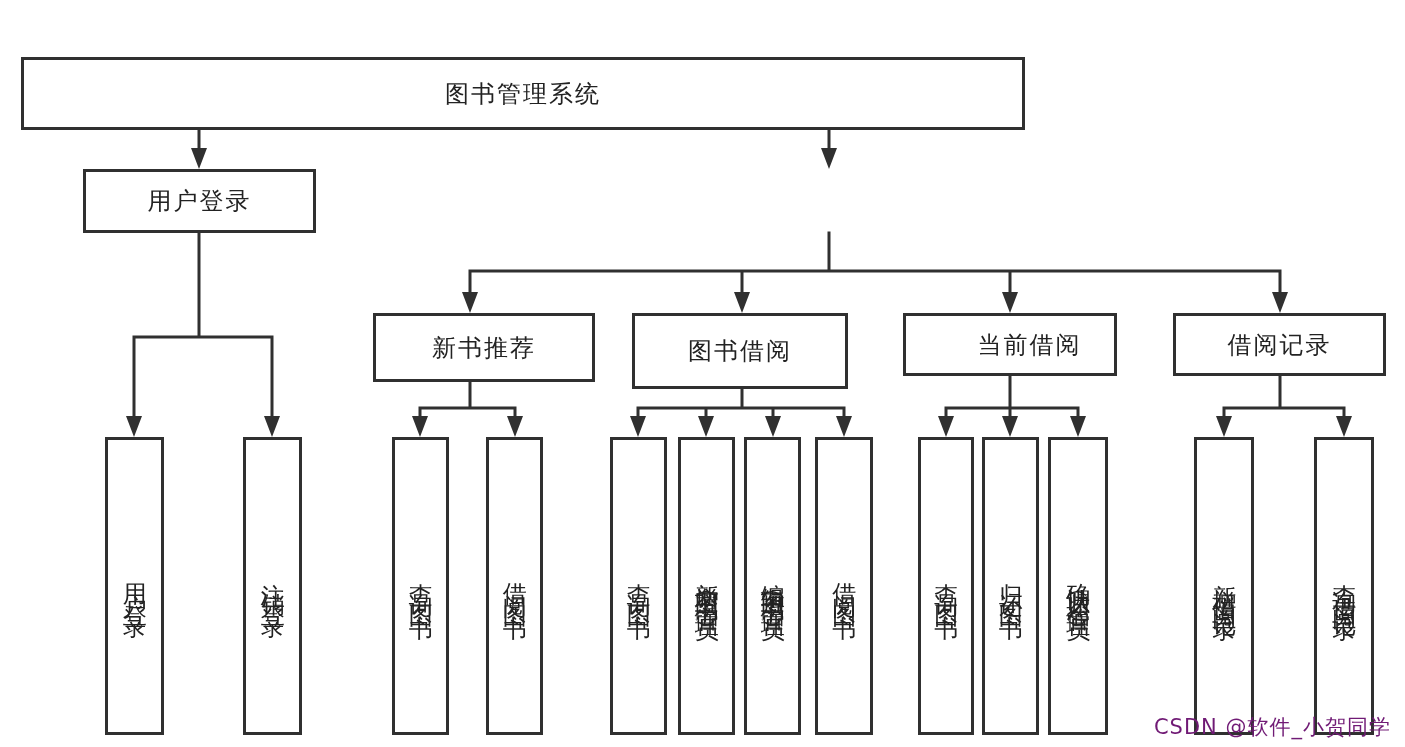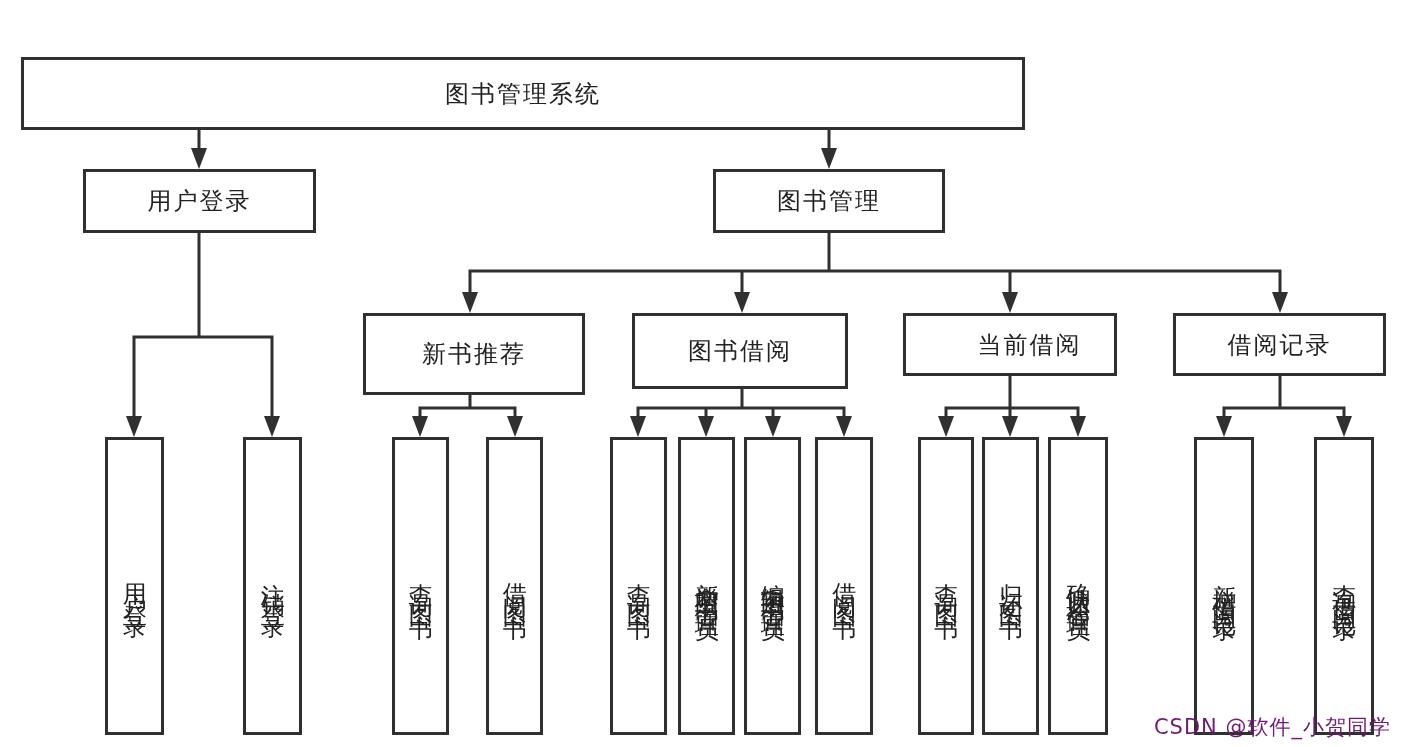--- a/index.html
+++ b/index.html
@@ -106,25 +106,22 @@
              M1336,416 L1352,416 L1344,437 Z"></path>
   </svg>
 
   <div class="node h-node" style="left:21px; top:13px; width:1004px; height:73px;margin-top:44px;">
     <span>图书管理系统</span>
   </div>
 
   <div class="node h-node" style="left:83px; top:169px; width:233px; height:64px;">
     <span>用户登录</span>
   </div>
-  <div class="node h-node" style="left:713px; top:169px; width:232px; height:64px;">
-    <span>图书管理</span>
-  </div>
 
-  <div class="node h-node" style="left:363px; top:313px; width:222px; height:82px;">
+  <div class="node h-node" style="left:373px; top:313px; width:222px; height:69px;">
     <span>新书推荐</span>
   </div>
   <div class="node h-node" style="left:632px; top:313px; width:216px; height:76px;">
     <span>图书借阅</span>
   </div>
   <div class="node h-node" style="left:903px; top:313px; width:214px; height:63px;padding-left:39px;">
     <span>当前借阅</span>
   </div>
   <div class="node h-node" style="left:1173px; top:313px; width:213px; height:63px;font-family:Liberation Serif, serif;">
     <span>借阅记录</span>

